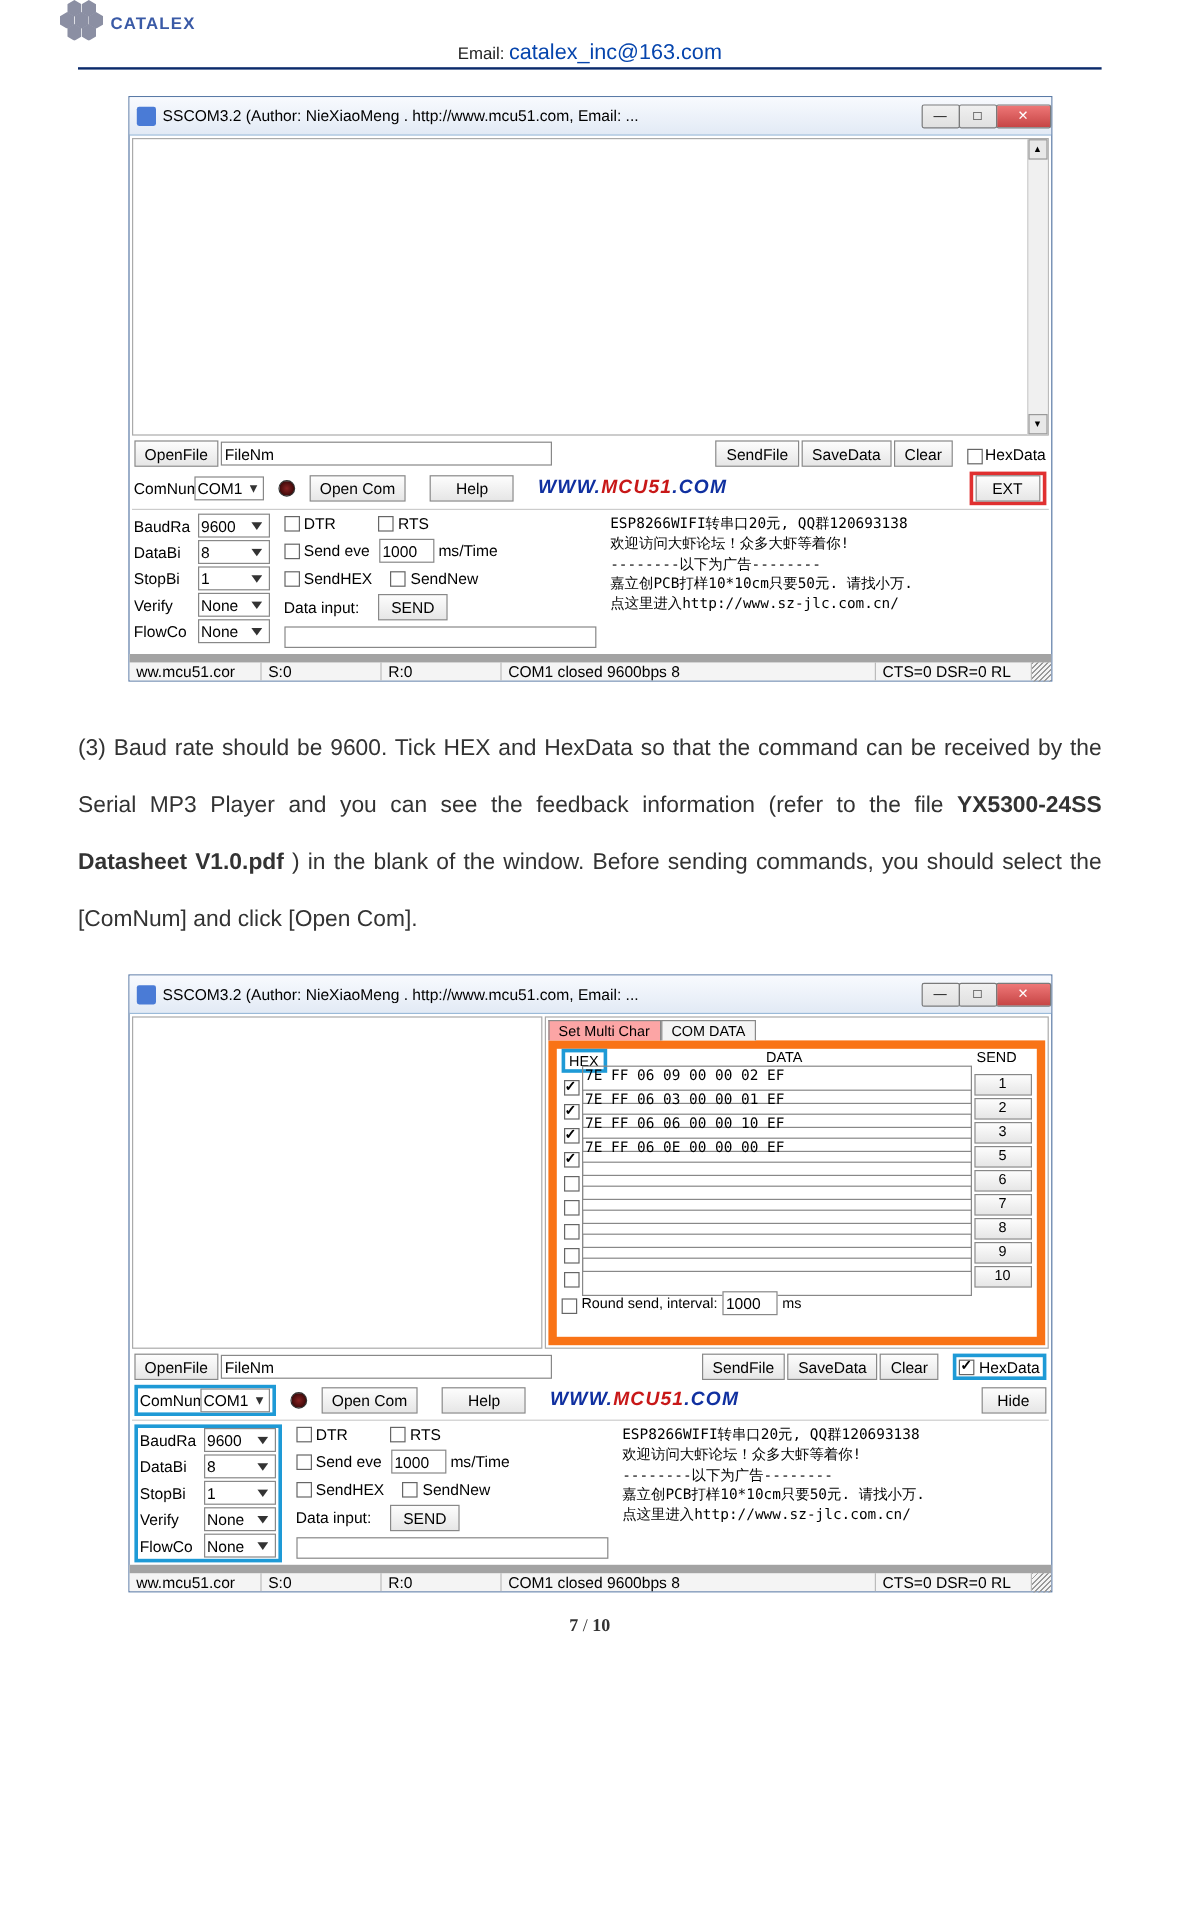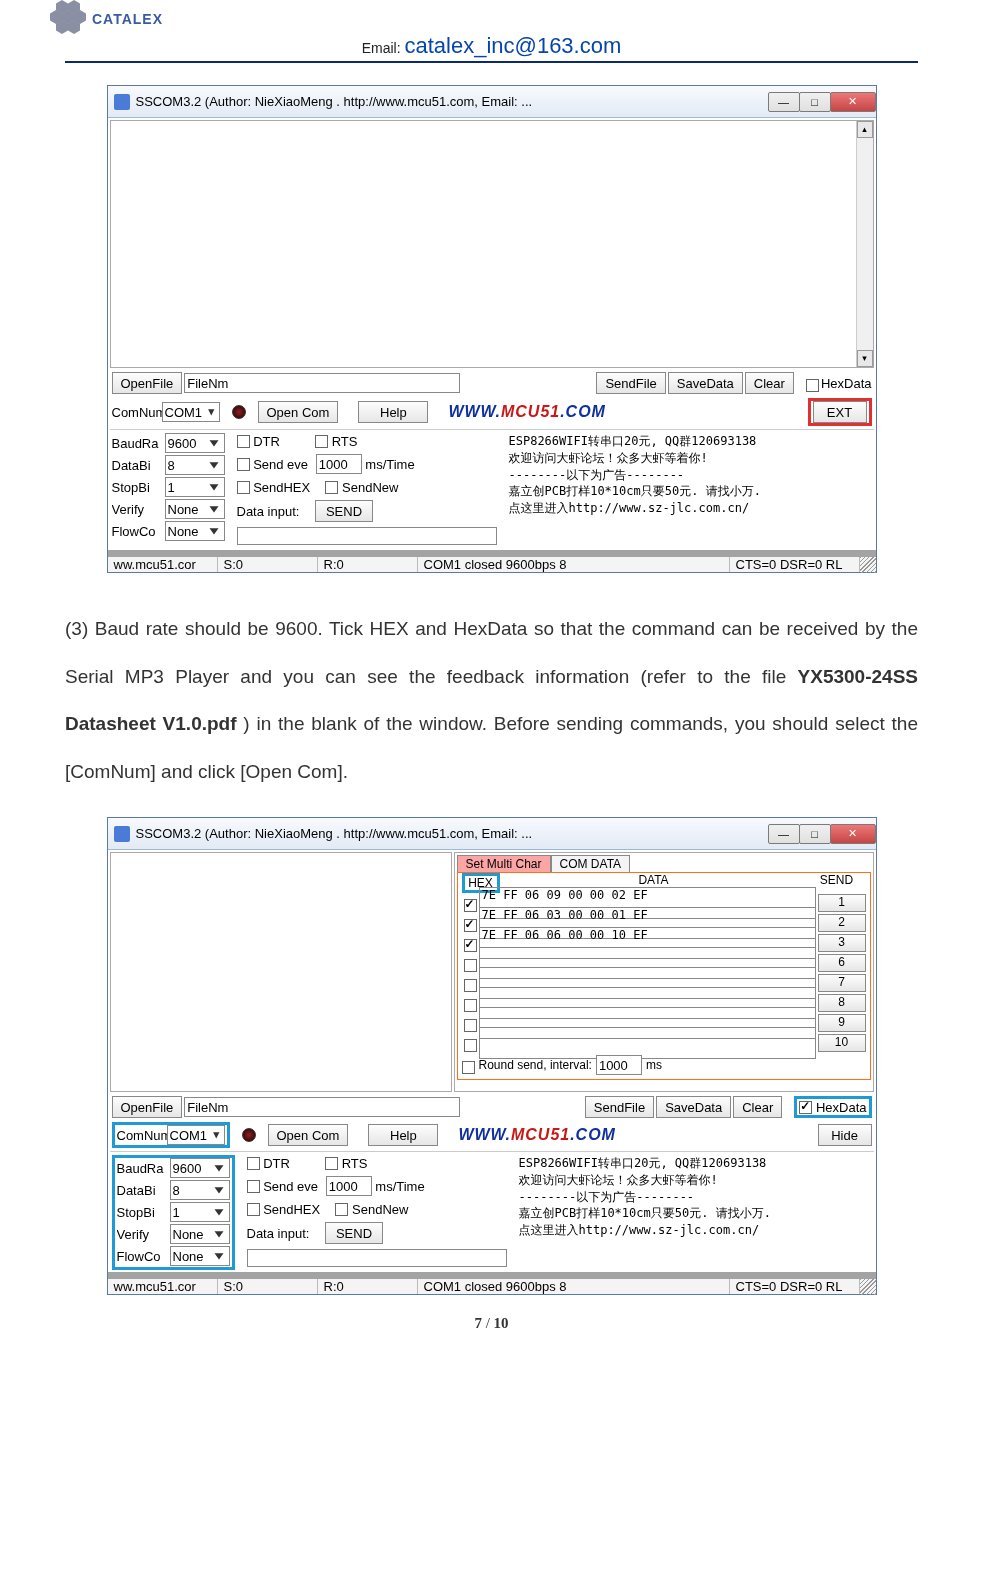--- a/index.html
+++ b/index.html
@@ -49,21 +49,21 @@
     letter-spacing: 1px;
   }
   .email-label {
     font-size: 14px;
     color: #222;
     margin: 0 auto;
     padding-top: 18px;
   }
   .email-link {
     color: #0645ad;
-    font-size: 22px;
+    font-size: 18px;
   }
   .win {
     margin: 22px auto 0 auto;
     width: 770px;
     border: 1px solid #5a7aa6;
     background: #fff;
     font-family: "Segoe UI", Tahoma, sans-serif;
     font-size: 13px;
     color: #000;
   }
@@ -351,41 +351,46 @@
         <div class="wc wc-close">✕</div>
       </div>
     </div>
     <div style="display:flex;margin:2px">
       <div style="flex:1;border:1px solid #aaa;min-height:240px;position:relative"></div>
       <div class="multi-panel" style="margin:0 0 0 2px">
         <div class="tabhdr">
           <div class="tab active">Set Multi Char</div>
           <div class="tab">COM DATA</div>
         </div>
-        <div style="border:1px solid #f97316;margin:0 2px 2px 2px;padding-bottom:2px">
+        <div style="border:7px solid #f97316;margin:0 2px 2px 2px;padding-bottom:16px">
           <div class="mp-head">
             <span class="hl-blue" style="display:inline-block"><span class="c1" style="display:inline-block;width:28px;text-align:center">HEX</span></span>
             <span class="c2">DATA</span>
             <span class="c3">SEND</span>
           </div>
           <div id="mp-rows">
               <div class="mp-row">
                 <span class="chk on"></span>
                 <span class="data-in">7E FF 06 09 00 00 02 EF</span>
                 <span class="send-btn">1</span>
               </div>
               <div class="mp-row">
                 <span class="chk on"></span>
                 <span class="data-in">7E FF 06 03 00 00 01 EF</span>
                 <span class="send-btn">2</span>
               </div>
               <div class="mp-row">
                 <span class="chk on"></span>
                 <span class="data-in">7E FF 06 06 00 00 10 EF</span>
                 <span class="send-btn">3</span>
+              </div>
+              <div class="mp-row">
+                <span class="chk on"></span>
+                <span class="data-in">7E FF 06 0E 00 00 00 EF</span>
+                <span class="send-btn">5</span>
               </div>
               <div class="mp-row">
                 <span class="chk"></span>
                 <span class="data-in"></span>
                 <span class="send-btn">6</span>
               </div>
               <div class="mp-row">
                 <span class="chk"></span>
                 <span class="data-in"></span>
                 <span class="send-btn">7</span>

